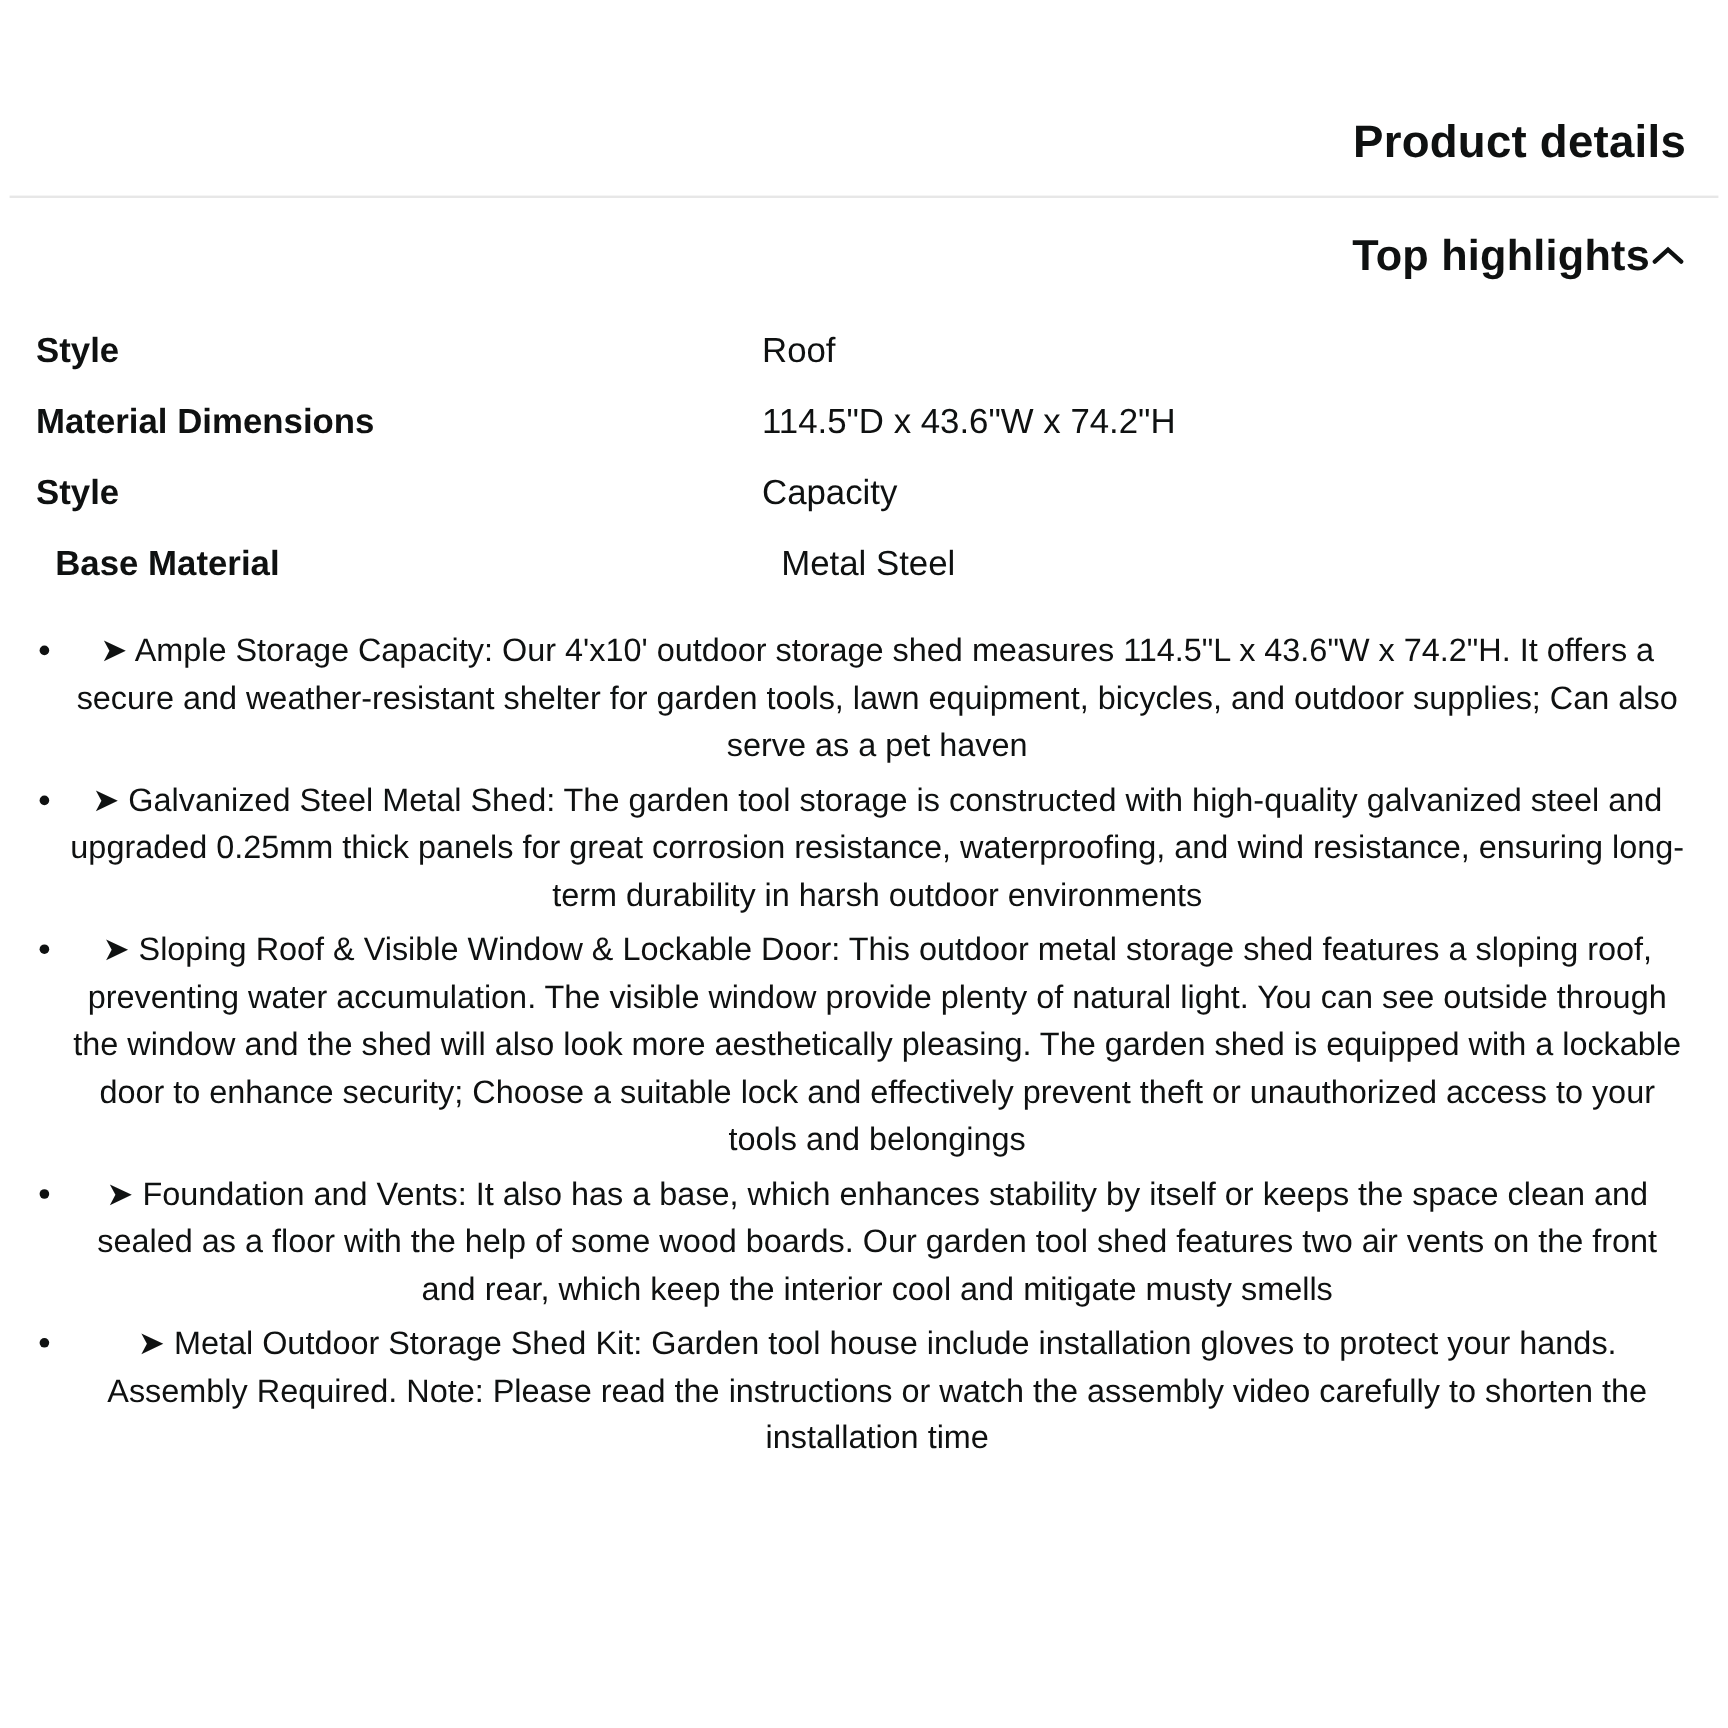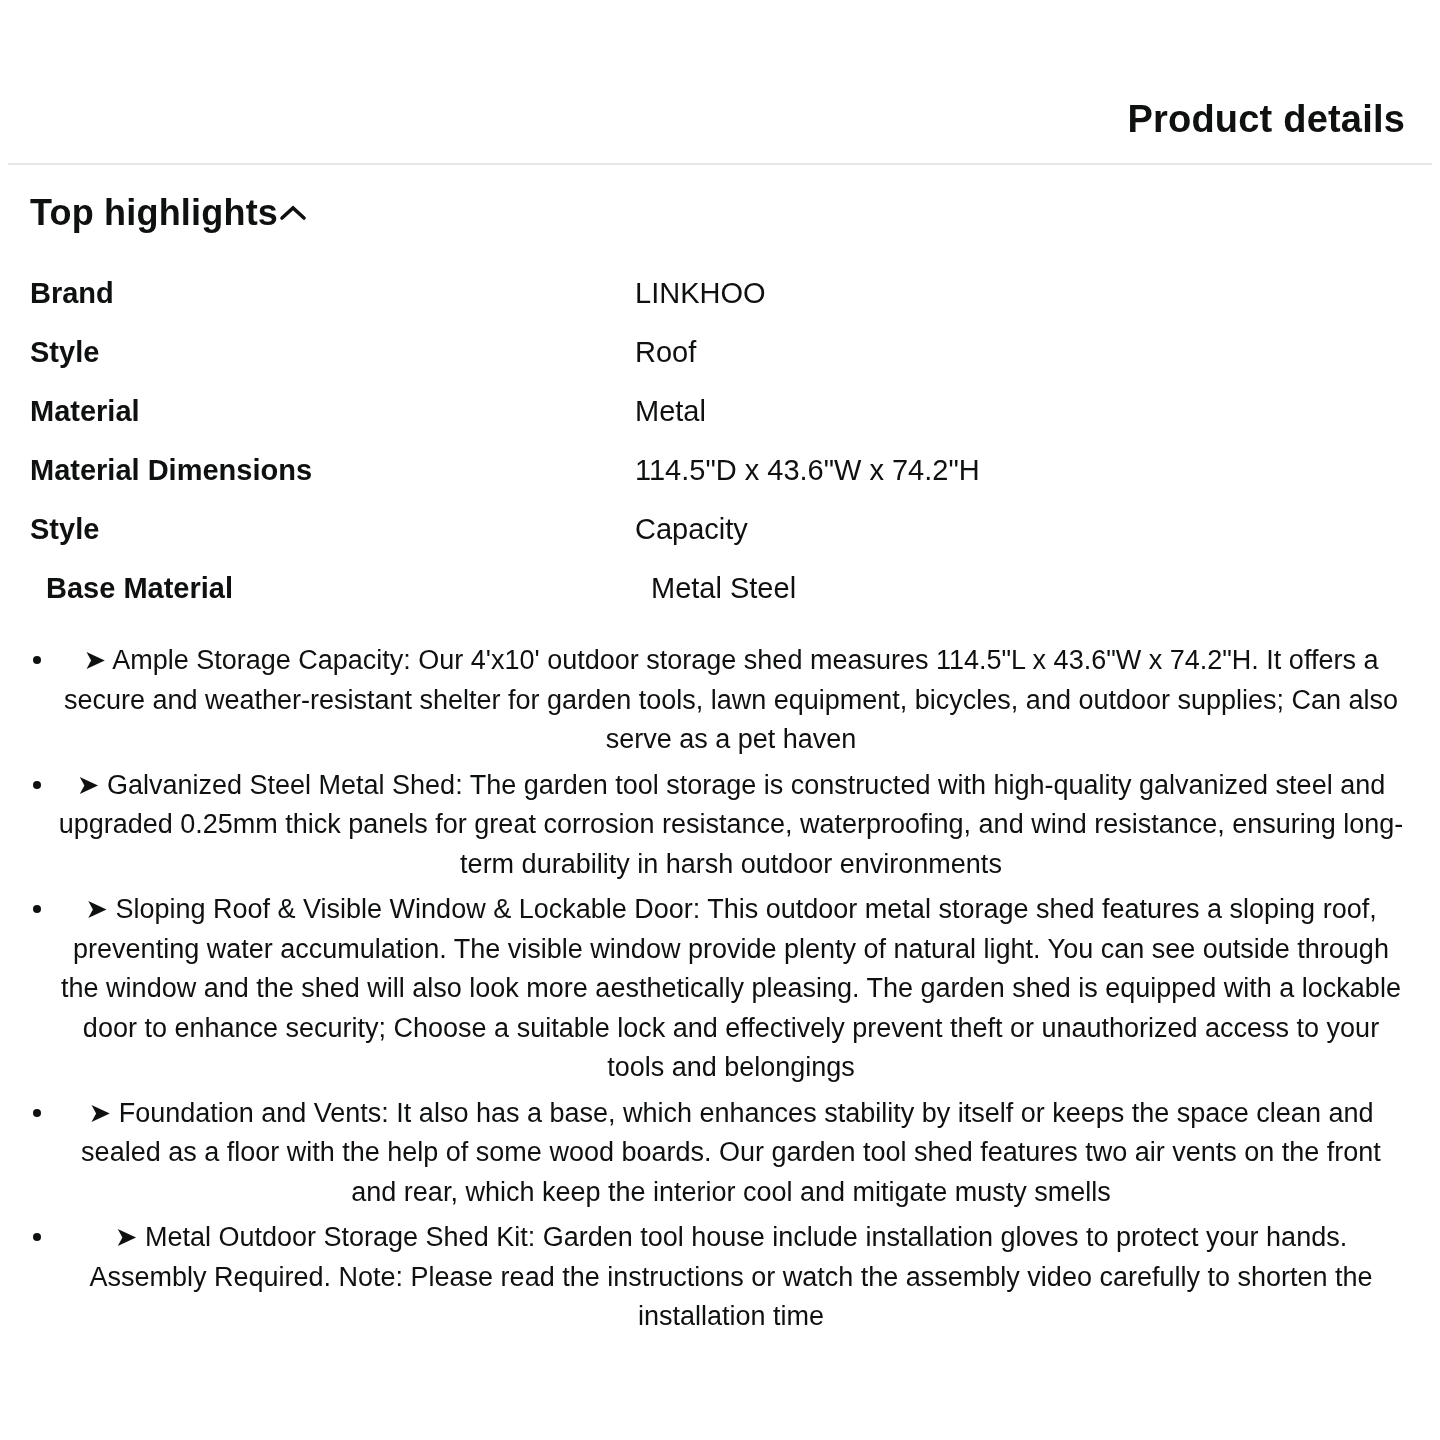--- a/index.html
+++ b/index.html
@@ -24,21 +24,21 @@
     text-align: right;
   }
   .divider {
     border: none;
     height: 2px;
     background: #e7e7e7;
     margin: 22px -27px 0 -22px;
   }
   .section-header {
     display: flex;
-    justify-content: flex-start;
+    justify-content: flex-end;
     align-items: center;
     margin-top: 26px;
     cursor: pointer;
   }
   .section-title {
     margin: 0;
     font-size: 36px;
     line-height: 44px;
     font-weight: 700;
     letter-spacing: 0.2px;
@@ -102,30 +102,22 @@
 
   <div class="section-header">
     <h2 class="section-title">Top highlights</h2>
     <svg class="chevron" viewBox="0 0 30 20">
       <polyline points="4,15 15,5 26,15" fill="none" stroke="#0F1111" stroke-width="3.6" stroke-linecap="round" stroke-linejoin="miter"></polyline>
     </svg>
   </div>
 
   <div class="spec-table">
     <div class="spec-row">
-      <div class="spec-label">Brand</div>
-      <div class="spec-value">LINKHOO</div>
-    </div>
-    <div class="spec-row">
       <div class="spec-label">Style</div>
       <div class="spec-value">Roof</div>
-    </div>
-    <div class="spec-row">
-      <div class="spec-label">Material</div>
-      <div class="spec-value">Metal</div>
     </div>
     <div class="spec-row">
       <div class="spec-label">Material Dimensions</div>
       <div class="spec-value">114.5"D x 43.6"W x 74.2"H</div>
     </div>
     <div class="spec-row">
       <div class="spec-label">Style</div>
       <div class="spec-value">Capacity</div>
     </div>
     <div class="spec-row">

